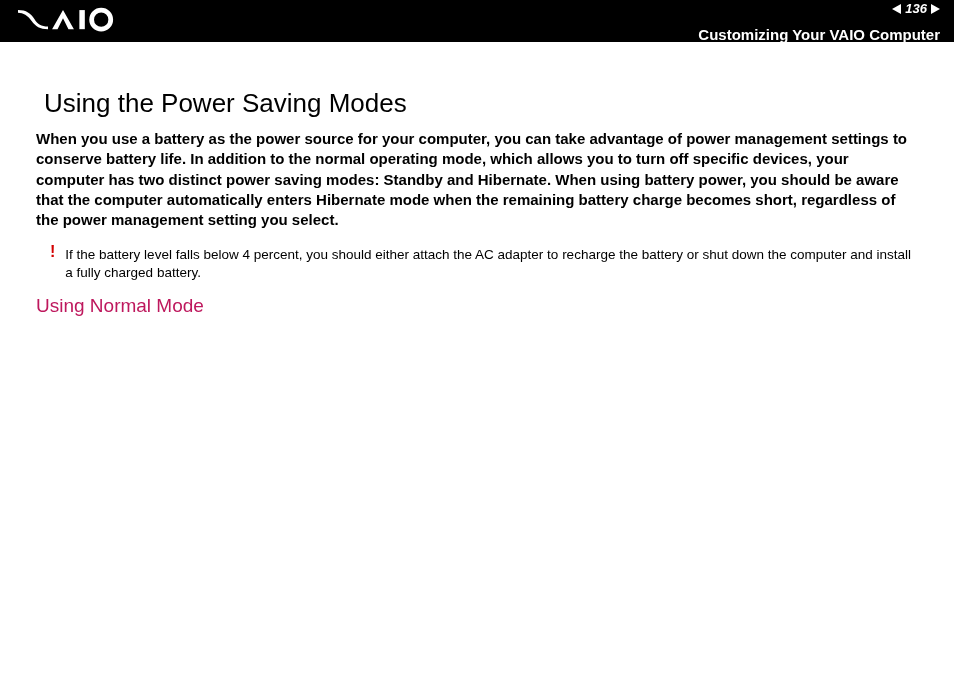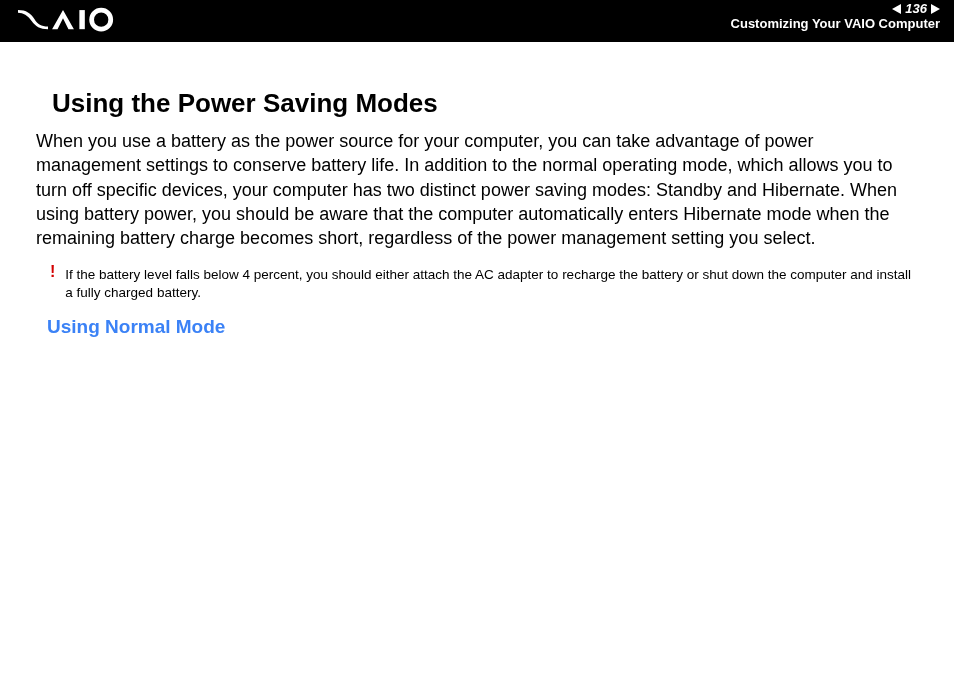--- a/index.html
+++ b/index.html
@@ -33,23 +33,23 @@
   .nav-row1 {
     font-size: 13px;
     font-style: italic;
     font-weight: bold;
     display: flex;
     align-items: center;
     justify-content: flex-end;
     gap: 4px;
   }
   .nav-row2 {
-    font-size: 13px;
+    font-size: 15px;
     font-weight: bold;
-    margin-top: 1px;
+    margin-top: 11px;
   }
   .tri {
     display: inline-block;
     width: 0;
     height: 0;
   }
   .tri-left {
     border-top: 5px solid transparent;
     border-bottom: 5px solid transparent;
     border-right: 9px solid #fff;
@@ -57,27 +57,28 @@
   .tri-right {
     border-top: 5px solid transparent;
     border-bottom: 5px solid transparent;
     border-left: 9px solid #fff;
   }
   .content {
     padding: 46px 36px 0 36px;
   }
   h1.title {
     font-size: 26px;
-    font-weight: 700;
-    margin: 0 0 10px 16px;
+    font-weight: 400;
+    margin: 0 0 10px 8px;
   }
   p.body {
-    font-size: 18px;
+    font-size: 15px;
     line-height: 1.35;
     margin: 0 0 16px 0;
+    font-weight: bold;
   }
   .warning {
     display: flex;
     align-items: flex-start;
     margin: 0 0 14px 28px;
   }
   .bang {
     color: #d30000;
     font-weight: bold;
     font-size: 16px;
@@ -86,24 +87,24 @@
     position: relative;
     top: -2px;
     left: -14px;
   }
   .warning-text {
     font-size: 13.5px;
     line-height: 1.3;
     margin-left: -10px;
   }
   h2.sub {
-    color: #3b82f6;
+    color: #be185d;
     font-size: 19px;
-    font-weight: 700;
-    margin: 0 0 6px 11px;
+    font-weight: 400;
+    margin: 0 0 6px 0;
   }
 </style>
 </head>
 <body>
 
 <div class="header">
   <svg class="logo" viewBox="0 0 220 40" width="150" height="30">
     <g fill="#fff">
       <path d="M2 6 C 12 6 18 10 22 20 C 26 30 32 34 42 34 C 32 34 26 30 22 20 C 18 10 12 6 2 6 Z" fill="none"></path>
 

